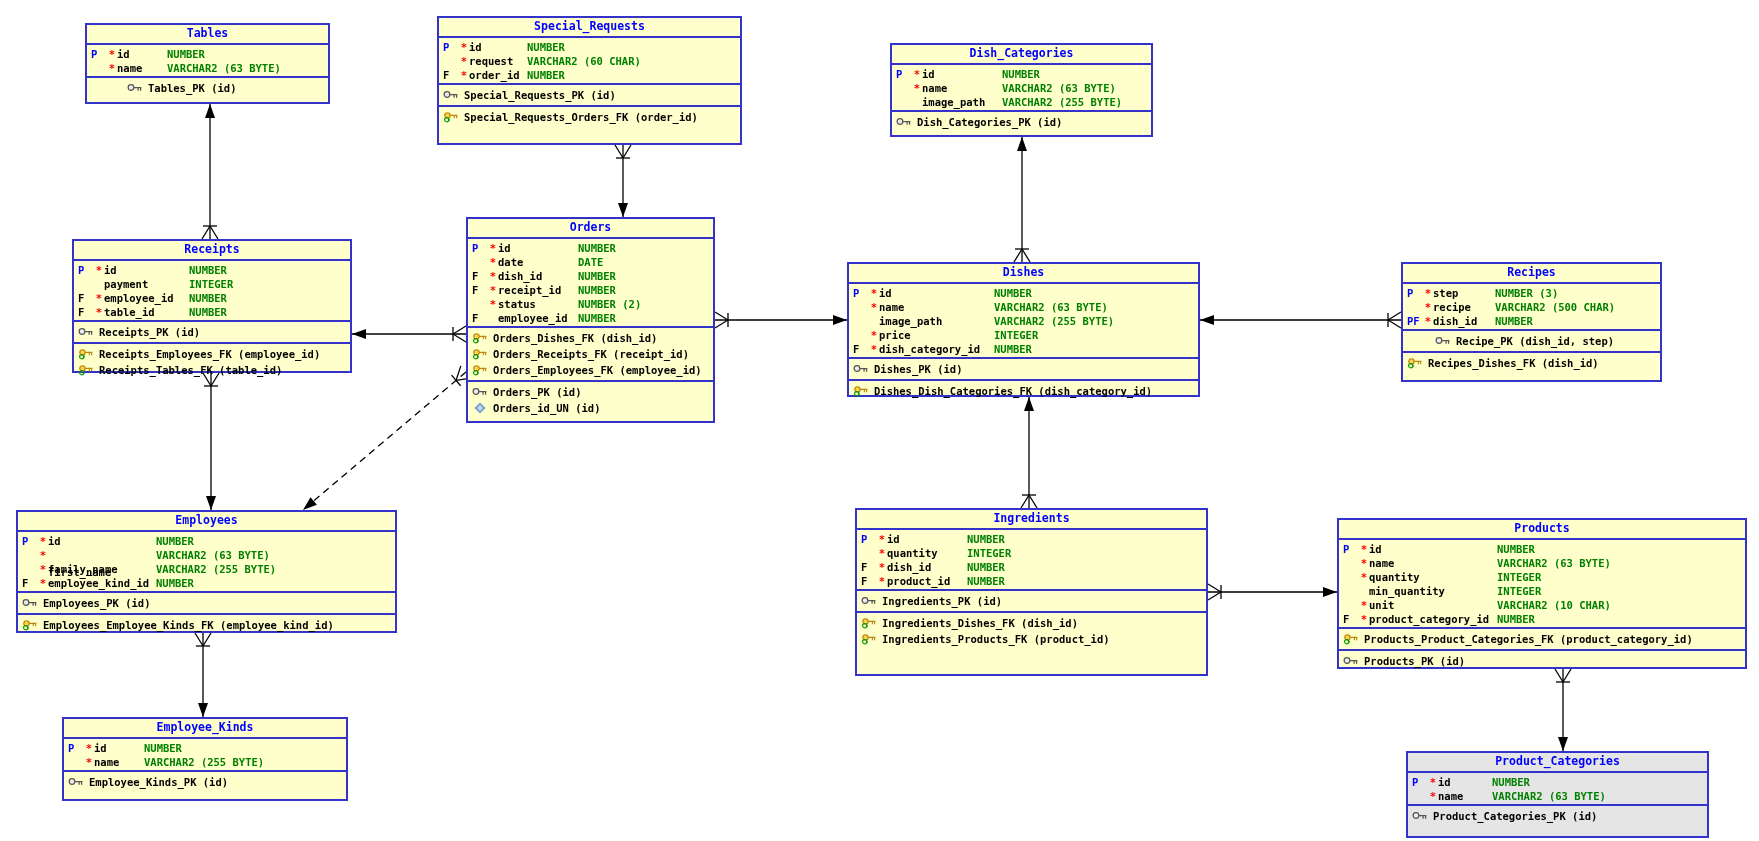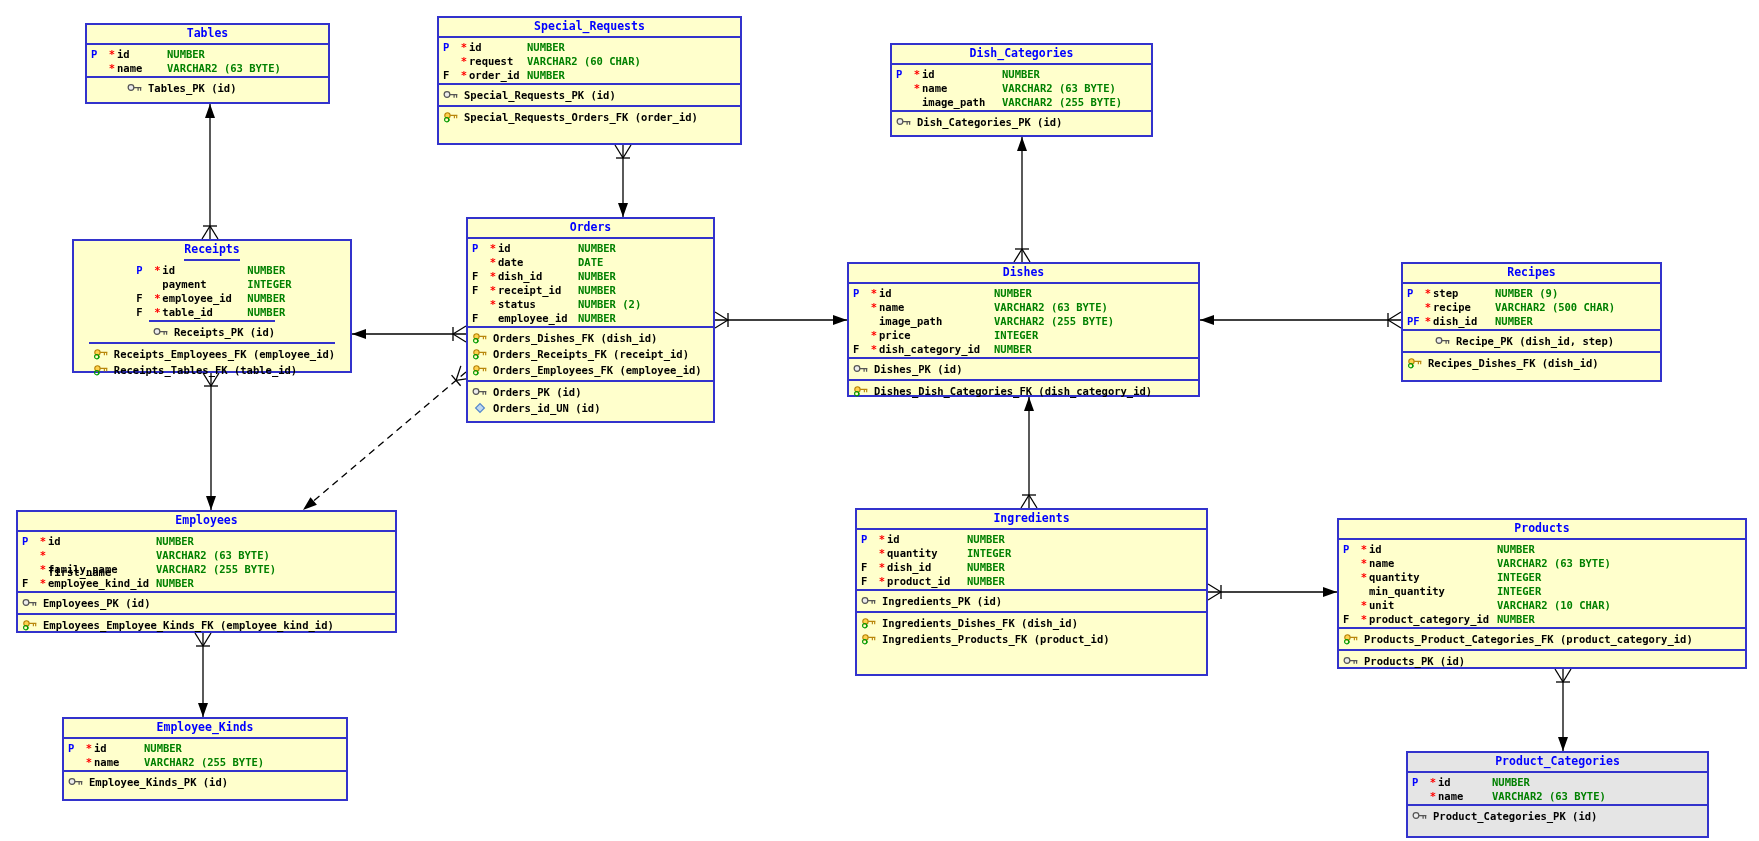--- a/index.html
+++ b/index.html
@@ -220,21 +220,21 @@
           <span class="key-icon">
             <svg viewBox="0 0 18 12">
               <ellipse cx="4.5" cy="5.5" rx="3.2" ry="3.2" fill="#EDEDED" stroke="#555555" stroke-width="1.4"></ellipse>
               <path d="M7.7 5.5 H16.2 M12.5 5.5 V9 M15.3 5.5 V9" stroke="#555555" stroke-width="1.4" fill="none"></path>
             </svg>
           </span>
           <span>Dish_Categories_PK (id)</span>
         </div>
       </div>
     </div>
-    <div class="entity" style="left: 72px; top: 239px; width: 280px; height: 134px; background: rgb(255, 255, 204); border-color: rgb(51, 51, 204); align-items: center;">
+    <div class="entity" style="left: 72px; top: 239px; width: 280px; height: 134px; background: rgb(255, 255, 204); border-color: rgb(51, 51, 204);">
       <div class="entity-title" style="color: rgb(0, 0, 255); border-color: rgb(51, 51, 204);">Receipts</div>
       <div class="cols">
         <div class="col-row">
           <span class="col-key" style="color: rgb(0, 0, 255);">P</span>
           <span class="col-star" style="color: rgb(255, 0, 0);">*</span>
           <span class="col-name" style="width: 85px; color: rgb(0, 0, 0);">id</span>
           <span class="col-type" style="color: rgb(0, 128, 0);">NUMBER</span>
         </div>
         <div class="col-row">
           <span class="col-key" style="color: rgb(0, 0, 0);"></span>
@@ -445,21 +445,21 @@
         </div>
       </div>
     </div>
     <div class="entity" style="left: 1401px; top: 262px; width: 261px; height: 120px; background: rgb(255, 255, 204); border-color: rgb(51, 51, 204);">
       <div class="entity-title" style="color: rgb(0, 0, 255); border-color: rgb(51, 51, 204);">Recipes</div>
       <div class="cols">
         <div class="col-row">
           <span class="col-key" style="color: rgb(0, 0, 255);">P</span>
           <span class="col-star" style="color: rgb(255, 0, 0);">*</span>
           <span class="col-name" style="width: 62px; color: rgb(0, 0, 0);">step</span>
-          <span class="col-type" style="color: rgb(0, 128, 0);">NUMBER (9)</span>
+          <span class="col-type" style="color: rgb(0, 128, 0);">NUMBER (3)</span>
         </div>
         <div class="col-row">
           <span class="col-key" style="color: rgb(0, 0, 0);"></span>
           <span class="col-star" style="color: rgb(255, 0, 0);">*</span>
           <span class="col-name" style="width: 62px; color: rgb(0, 0, 0);">recipe</span>
           <span class="col-type" style="color: rgb(0, 128, 0);">VARCHAR2 (500 CHAR)</span>
         </div>
         <div class="col-row">
           <span class="col-key" style="color: rgb(0, 0, 255);">PF</span>
           <span class="col-star" style="color: rgb(255, 0, 0);">*</span>

